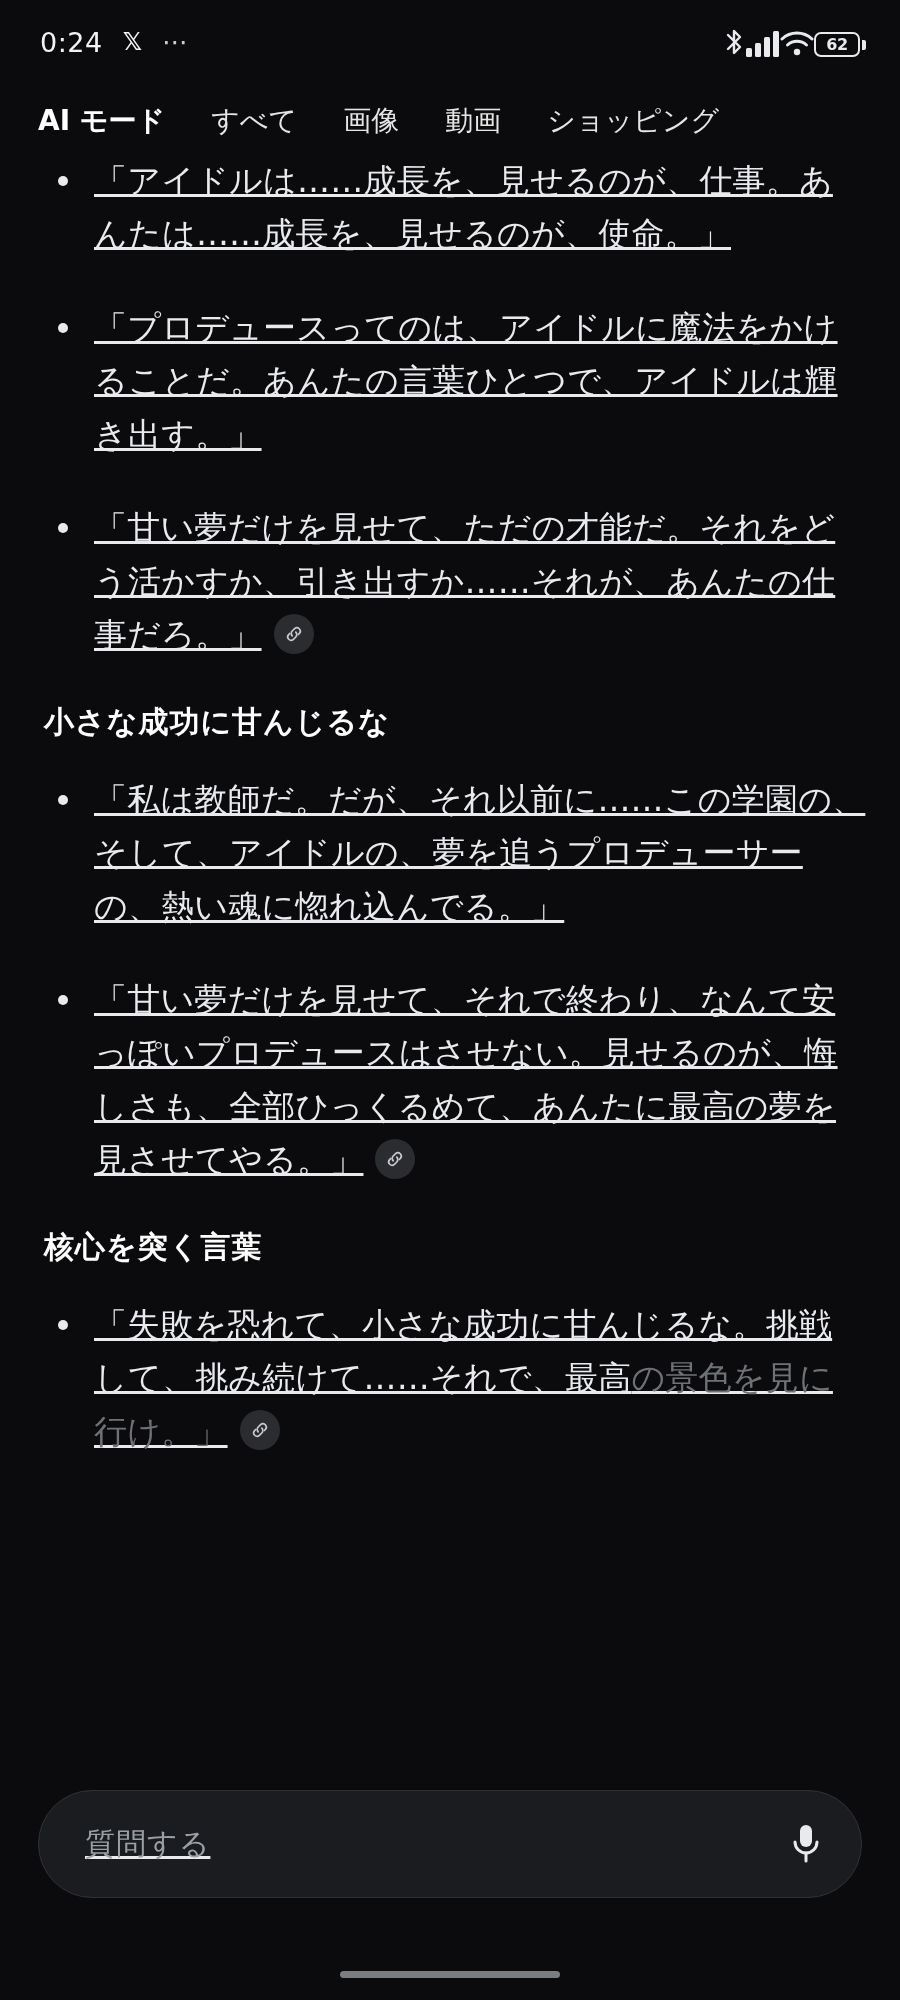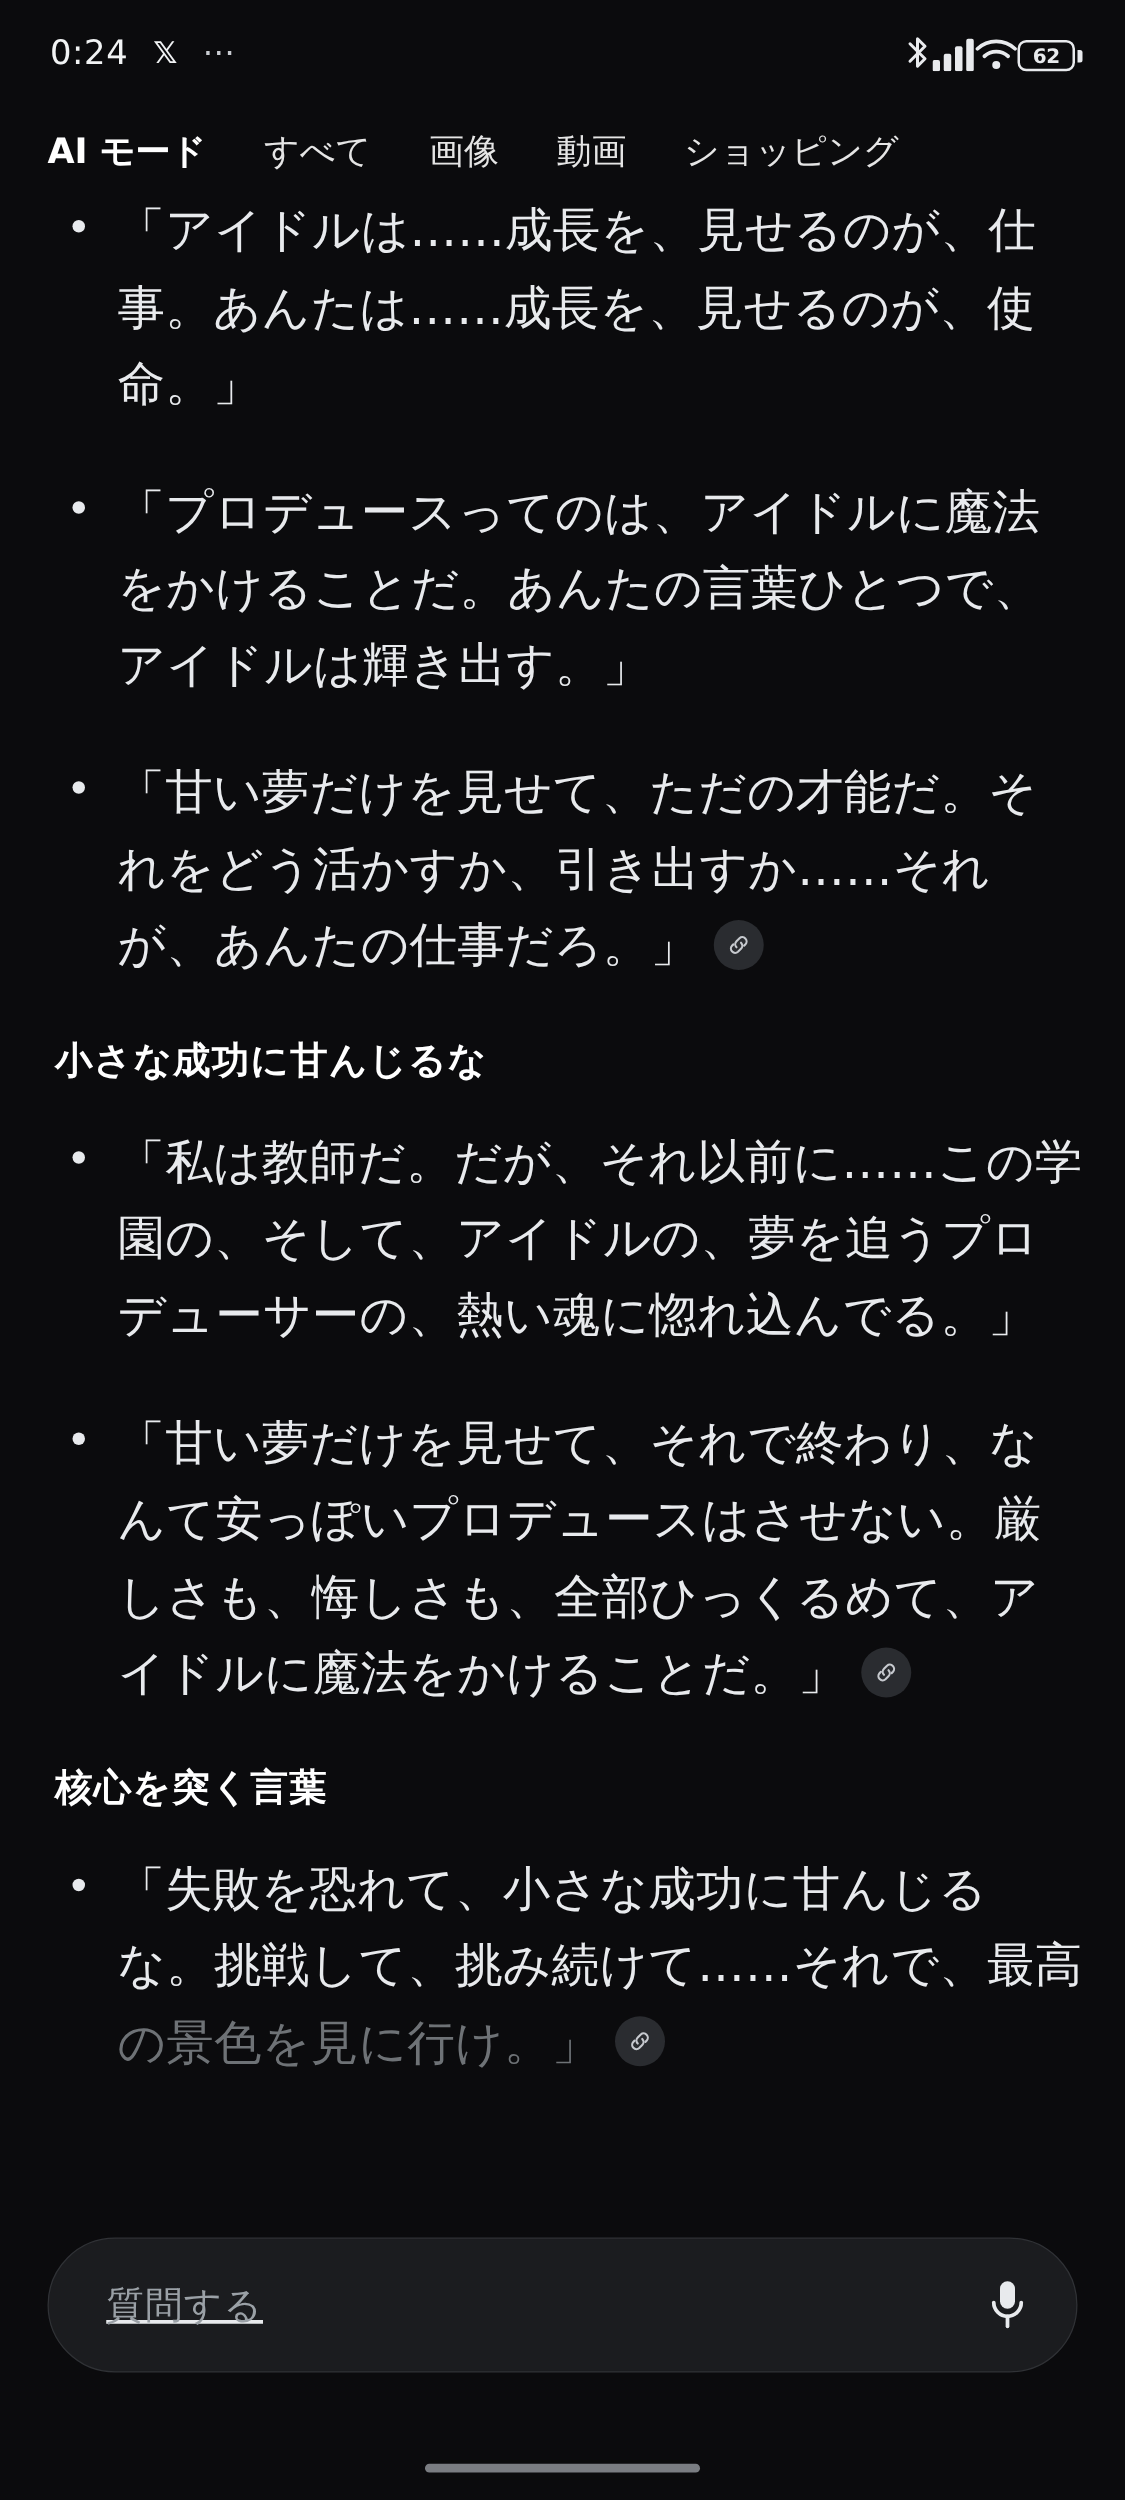--- a/index.html
+++ b/index.html
@@ -113,24 +113,25 @@
   .bullet-dot {
     flex: 0 0 auto;
     width: 10px;
     height: 10px;
     border-radius: 50%;
     background: #e8eaed;
     margin: 22px 26px 0 22px;
   }
   .bullet-text {
     flex: 1 1 auto;
-    font-size: 38px;
+    font-size: 33px;
     line-height: 1.62;
     color: #e8eaed;
     letter-spacing: 0.2px;
+    text-decoration: underline;
   }
   .section-heading {
     font-size: 30px;
     font-weight: bold;
     color: #ffffff;
     margin: 6px 0 30px 8px;
     letter-spacing: 1px;
   }
   .link-chip {
     display: inline-flex;
@@ -257,21 +258,21 @@
 
   <div class="section-heading">小さな成功に甘んじるな</div>
 
   <div class="bullet-item">
     <span class="bullet-dot"></span>
     <span class="bullet-text">「私は教師だ。だが、それ以前に……この学園の、そして、アイドルの、夢を追うプロデューサーの、熱い魂に惚れ込んでる。」</span>
   </div>
 
   <div class="bullet-item">
     <span class="bullet-dot"></span>
-    <span class="bullet-text"><span>「甘い夢だけを見せて、それで終わり、なんて安っぽいプロデュースはさせない。厳しさも、悔しさも、全部ひっくるめて、アイドルに魔法をかけることだ。」</span><span class="link-chip">
+    <span class="bullet-text"><span>「甘い夢だけを見せて、それで終わり、なんて安っぽいプロデュースはさせない。見せるのが、悔しさも、全部ひっくるめて、あんたに最高の夢を見させてやる。」</span><span class="link-chip">
           <svg width="20" height="20" viewBox="0 0 20 20">
             <path d="M8.2 11.8 a3.4 3.4 0 0 1 0-4.8 l2.4-2.4 a3.4 3.4 0 0 1 4.8 4.8 l-1.1 1.1" fill="none" stroke="#c6c9ce" stroke-width="1.7" stroke-linecap="round"></path>
             <path d="M11.8 8.2 a3.4 3.4 0 0 1 0 4.8 l-2.4 2.4 a3.4 3.4 0 0 1-4.8-4.8 l1.1-1.1" fill="none" stroke="#c6c9ce" stroke-width="1.7" stroke-linecap="round"></path>
           </svg>
         </span></span>
   </div>
 
   <div class="section-heading">核心を突く言葉</div>
 
   <div class="bullet-item">

